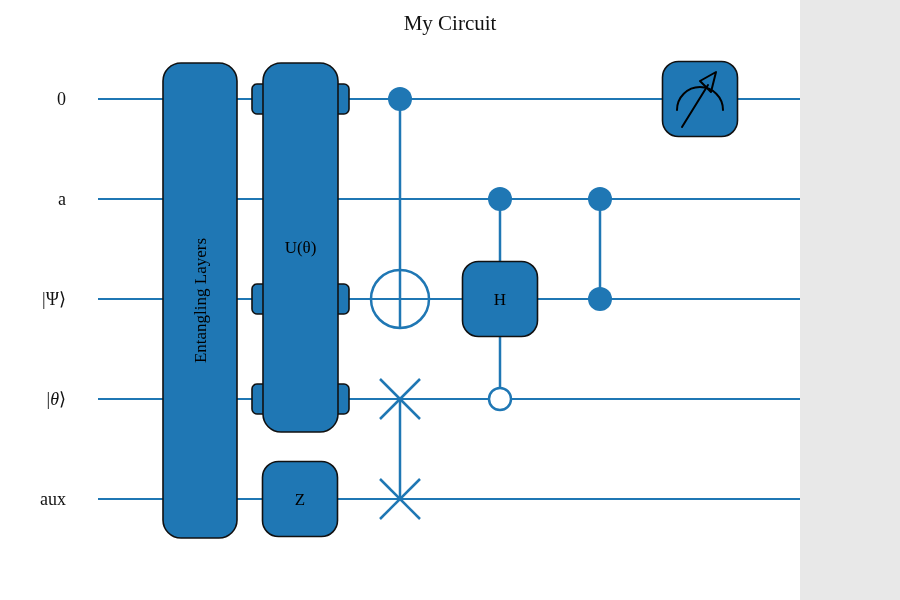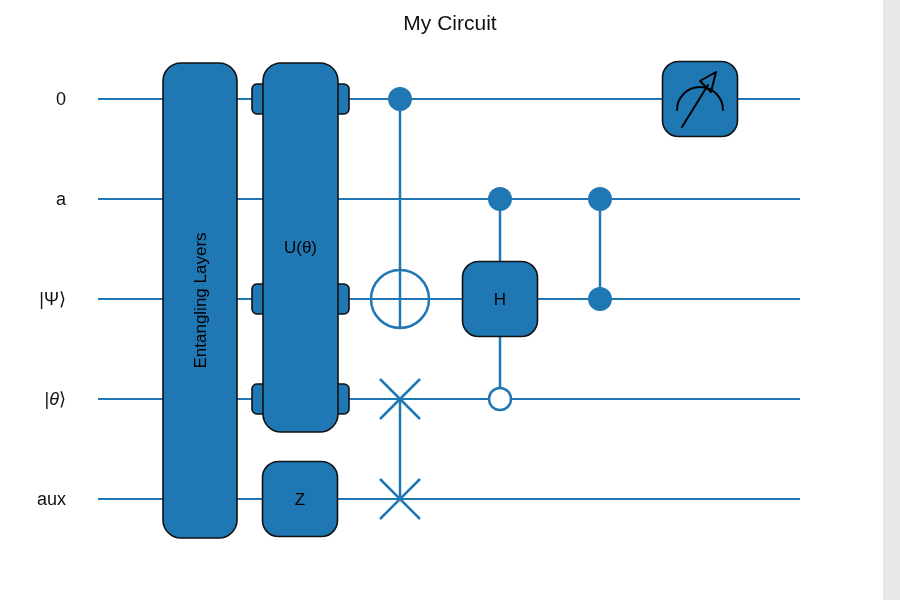--- a/index.html
+++ b/index.html
@@ -3,23 +3,23 @@
 <meta charset="utf-8">
 <style>
   :root{
     --accent:#1f77b4;
     --edge:#111111;
     --ink:#111111;
     --bg:#ffffff;
   }
   html,body{margin:0;padding:0;background:#e8e8e8;}
   .figure{
-    width:883px;height:600px;background:var(--bg);
+    width:800px;height:600px;background:var(--bg);
     position:relative;overflow:hidden;
-    font-family:Liberation Sans, sans-serif;
+    font-family:Liberation Serif, serif;
   }
   svg{display:block;}
   .title{font-size:21px;fill:var(--ink);text-anchor:middle;}
   .wire-label{font-size:18px;fill:var(--ink);}
   .wire{stroke:var(--accent);stroke-width:2;}
   .conn{stroke:var(--accent);stroke-width:2.5;}
   .gbox{fill:var(--accent);stroke:var(--edge);stroke-width:1.6;}
   .glabel{font-size:17px;fill:#000;text-anchor:middle;dominant-baseline:central;}
   .oline{stroke:var(--accent);stroke-width:2.5;fill:none;}
   .dot{fill:var(--accent);}

